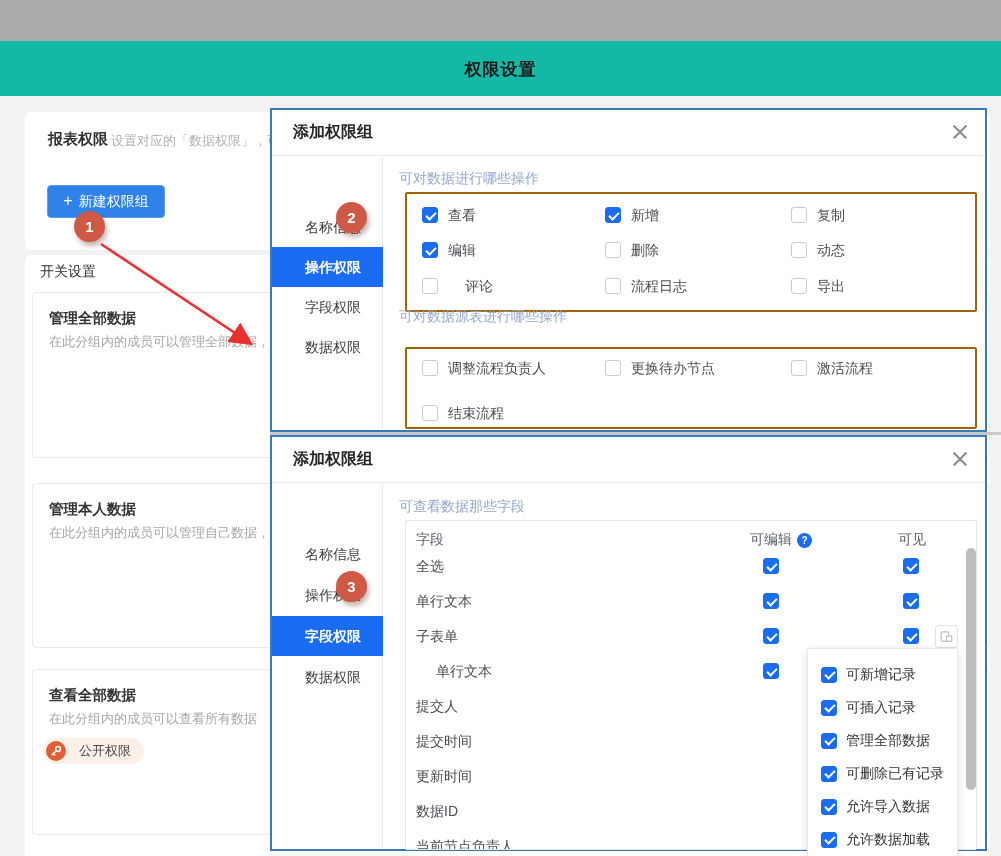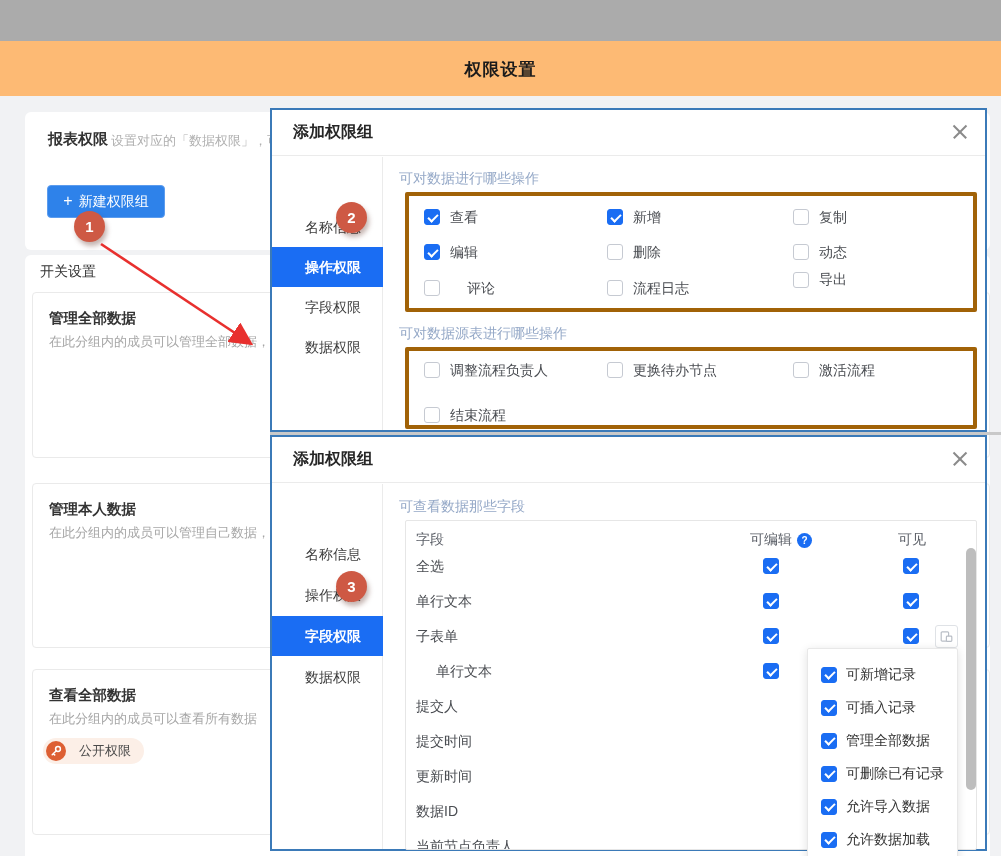--- a/index.html
+++ b/index.html
@@ -2,21 +2,21 @@
 <html><head>
 <meta charset="utf-8">
 <style>
   * { margin:0; padding:0; box-sizing:border-box; }
   html,body { background:#e9e9e9; }
   body { font-family:"Liberation Sans","DejaVu Sans",sans-serif; }
   #page { position:relative; width:1001px; height:856px; overflow:hidden; background:#f1f2f4; }
 
   
   .topbar { position:absolute; left:0; top:0; width:1001px; height:41px; background:#ababab; }
-  .titlebar { position:absolute; left:0; top:41px; width:1001px; height:55px; background:#fdba74; }
+  .titlebar { position:absolute; left:0; top:41px; width:1001px; height:55px; background:#14b8a6; }
   .page-title { position:absolute; left:0; right:0; top:17px; text-align:center; font-size:17px; font-weight:600; color:#1b1b1b; letter-spacing:1px; }
 
   
   .panel { position:absolute; background:#fff; border-radius:6px; }
   #panel-report { left:25px; top:112px; width:965px; height:138px; }
   .rp-title { position:absolute; left:23px; top:18px; font-size:15px; font-weight:700; color:#333; }
   .rp-sub { position:absolute; left:86px; top:20px; font-size:13px; color:#b0b0b0; }
   .btn-primary { position:absolute; left:22px; top:73px; width:118px; height:33px; background:#2e82ea; border:1px solid #5c9cee; border-radius:4px; color:#fff; font-size:14px; display:flex; align-items:center; justify-content:center; gap:6px; cursor:pointer; font-family:inherit; }
   .btn-primary .plus { font-size:16px; line-height:1; margin-top:-1px; }
 
@@ -39,21 +39,21 @@
   .m-header { position:absolute; left:0; right:0; top:0; height:46px; border-bottom:1px solid #ebebeb; }
   .m-title { position:absolute; left:21px; top:12px; font-size:16px; font-weight:700; color:#262626; }
   .m-close { position:absolute; right:15px; top:12px; width:20px; height:20px; cursor:pointer; }
   .m-close::before,.m-close::after { content:""; position:absolute; left:1px; top:9px; width:18px; height:1.6px; background:#8a8a8a; }
   .m-close::before { transform:rotate(45deg); } .m-close::after { transform:rotate(-45deg); }
   .m-side { position:absolute; left:0; top:47px; bottom:0; width:111px; border-right:1px solid #ebebeb; background:#fff; }
   .m-tab { position:absolute; left:0; width:111px; height:40px; line-height:40px; padding-left:33px; font-size:14px; color:#3c3c3c; cursor:pointer; white-space:nowrap; }
   .m-tab.active { background:#1a6df3; color:#fff; font-weight:600; }
 
   .sec-heading { position:absolute; left:127px; font-size:14px; color:#94a8c7; }
-  .opt-box { position:absolute; left:133px; width:572px; border:4px solid #a16207; border-radius:2px; background:#fff; }
+  .opt-box { position:absolute; left:133px; width:572px; border:2px solid #a16207; border-radius:2px; background:#fff; }
 
   
   .cb { width:16px; height:16px; border:1px solid #c6cad2; border-radius:3px; background:#fff; display:inline-block; position:relative; flex:none; }
   .cb.checked { background:#1a6df3; border-color:#1a6df3; }
   .cb.checked::after { content:""; position:absolute; left:2.5px; top:3.5px; width:8px; height:4px; border-left:2px solid #fff; border-bottom:2px solid #fff; transform:rotate(-45deg); }
   .cb-item { position:absolute; display:flex; align-items:center; gap:10px; font-size:14px; color:#4a4d52; height:16px; line-height:16px; cursor:pointer; }
 
   
   .field-table { position:absolute; left:133px; top:83px; width:572px; height:330px; border:1px solid #e6e6e6; border-radius:2px; background:#fff; overflow:hidden; }
   .ft-header { position:absolute; left:0; top:6px; height:26px; width:100%; font-size:14px; color:#5a5e66; }
@@ -166,27 +166,27 @@
           <span>动态</span>
         </label>
       <label class="cb-item" style="left:15px;top:84px;gap:27px;">
           <span class="cb"></span>
           <span>评论</span>
         </label>
       <label class="cb-item" style="left:198px;top:84px;">
           <span class="cb"></span>
           <span>流程日志</span>
         </label>
-      <label class="cb-item" style="left:384px;top:76px;font-family:Liberation Mono, monospace;">
+      <label class="cb-item" style="left:384px;top:84px;">
           <span class="cb"></span>
           <span>导出</span>
         </label>
     </div>
 
-    <div class="sec-heading" style="top:215px;font-family:Liberation Mono, monospace;">可对数据源表进行哪些操作</div>
+    <div class="sec-heading" style="top:198px;font-family:Liberation Mono, monospace;">可对数据源表进行哪些操作</div>
     <div class="opt-box" style="top:237px;height:82px;">
       <label class="cb-item" style="left:15px;top:11px;">
           <span class="cb"></span>
           <span>调整流程负责人</span>
         </label>
       <label class="cb-item" style="left:198px;top:11px;">
           <span class="cb"></span>
           <span>更换待办节点</span>
         </label>
       <label class="cb-item" style="left:384px;top:11px;">

